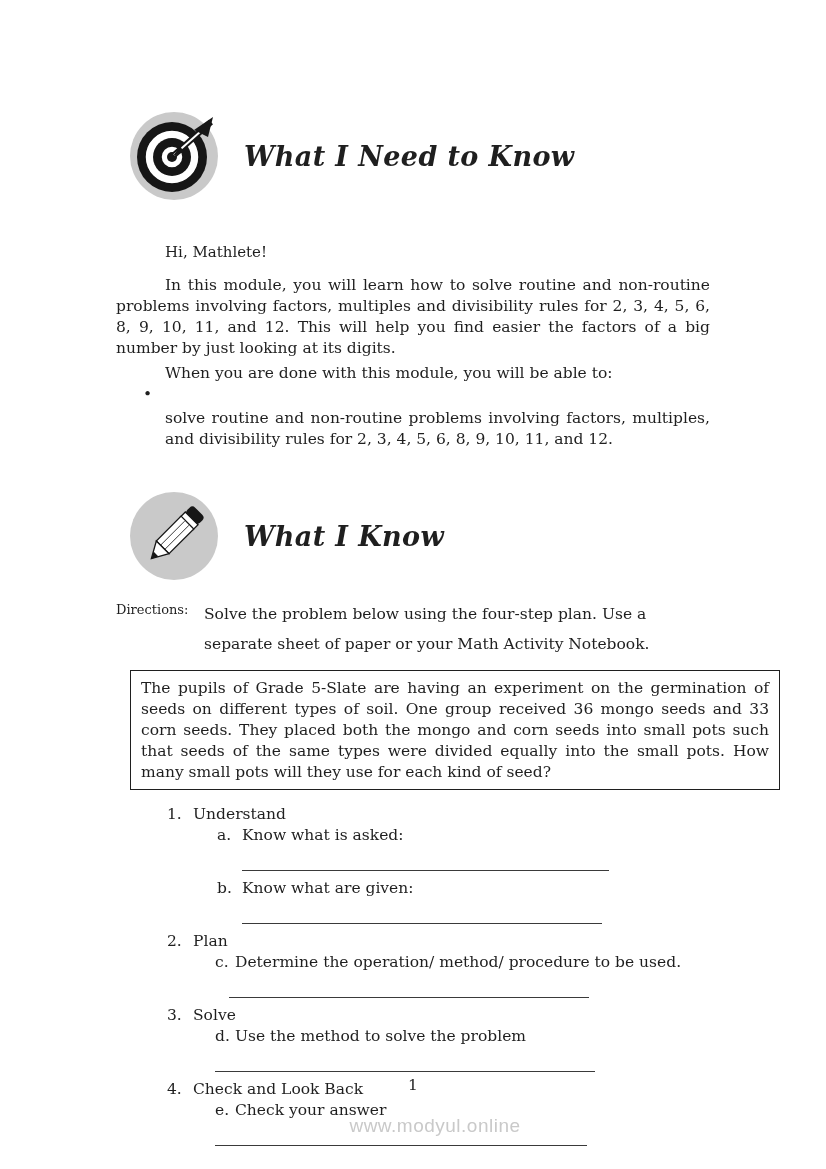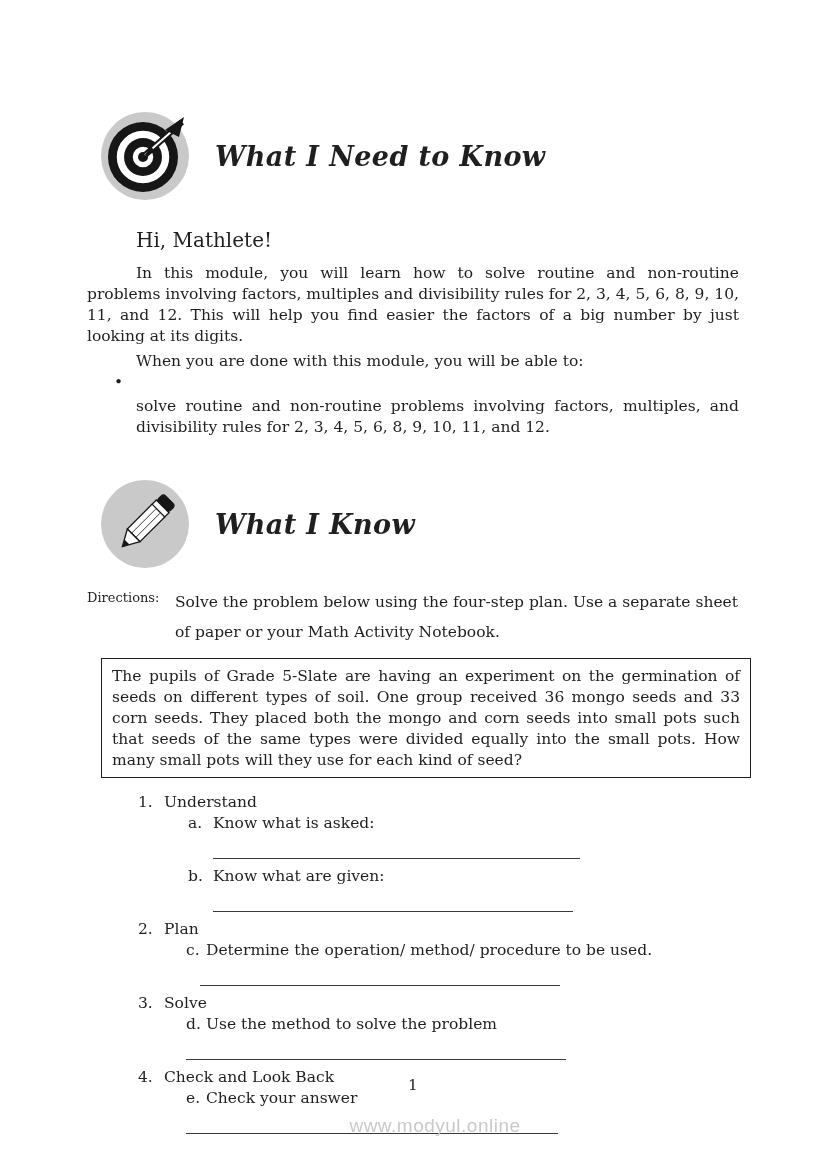--- a/index.html
+++ b/index.html
@@ -6,35 +6,35 @@
   html,body { background:#888; }
   .page {
     position:relative;
     width:826px; height:1169px;
     margin:0 auto;
     background:#ffffff;
     font-family:"DejaVu Serif", serif;
     color:#1f1f1f;
     overflow:hidden;
   }
-  .content { padding:0 87px; }
+  .content { padding:0 116px; }
 
   
   .section-header { display:flex; align-items:center; margin-left:12px; }
   .section-header.first { padding-top:110px; }
   .section-header.second { margin-top:40px; }
   .icon-circle { width:92px; height:92px; flex:0 0 92px; }
   .section-heading {
     font-size:27px; font-weight:bold; font-style:italic;
     letter-spacing:0.4px; margin-left:24px; white-space:nowrap;
   }
 
   .body-text { font-size:15.5px; line-height:21px; text-align:justify; }
 
-  .greeting { margin-top:28px; margin-left:49px; font-size:20px; line-height:21px; }
+  .greeting { margin-top:40px; margin-left:49px; font-size:15px; line-height:21px; }
   .intro-para { margin-top:12px; text-indent:49px; }
   .lead-line { margin-top:4px; text-indent:49px; }
 
   .bullet-row { display:flex; margin-top:0; }
   .bullet-marker { width:23px; flex:0 0 23px; padding-left:27px; box-sizing:content-box;
                    font-size:15.5px; line-height:21px; }
   .bullet-text { flex:1; margin-left:-1px;margin-top:24px; }
 
   .directions-row { display:flex; margin-top:17px; }
   .directions-label { flex:0 0 88px; font-size:13px; line-height:21px; }

